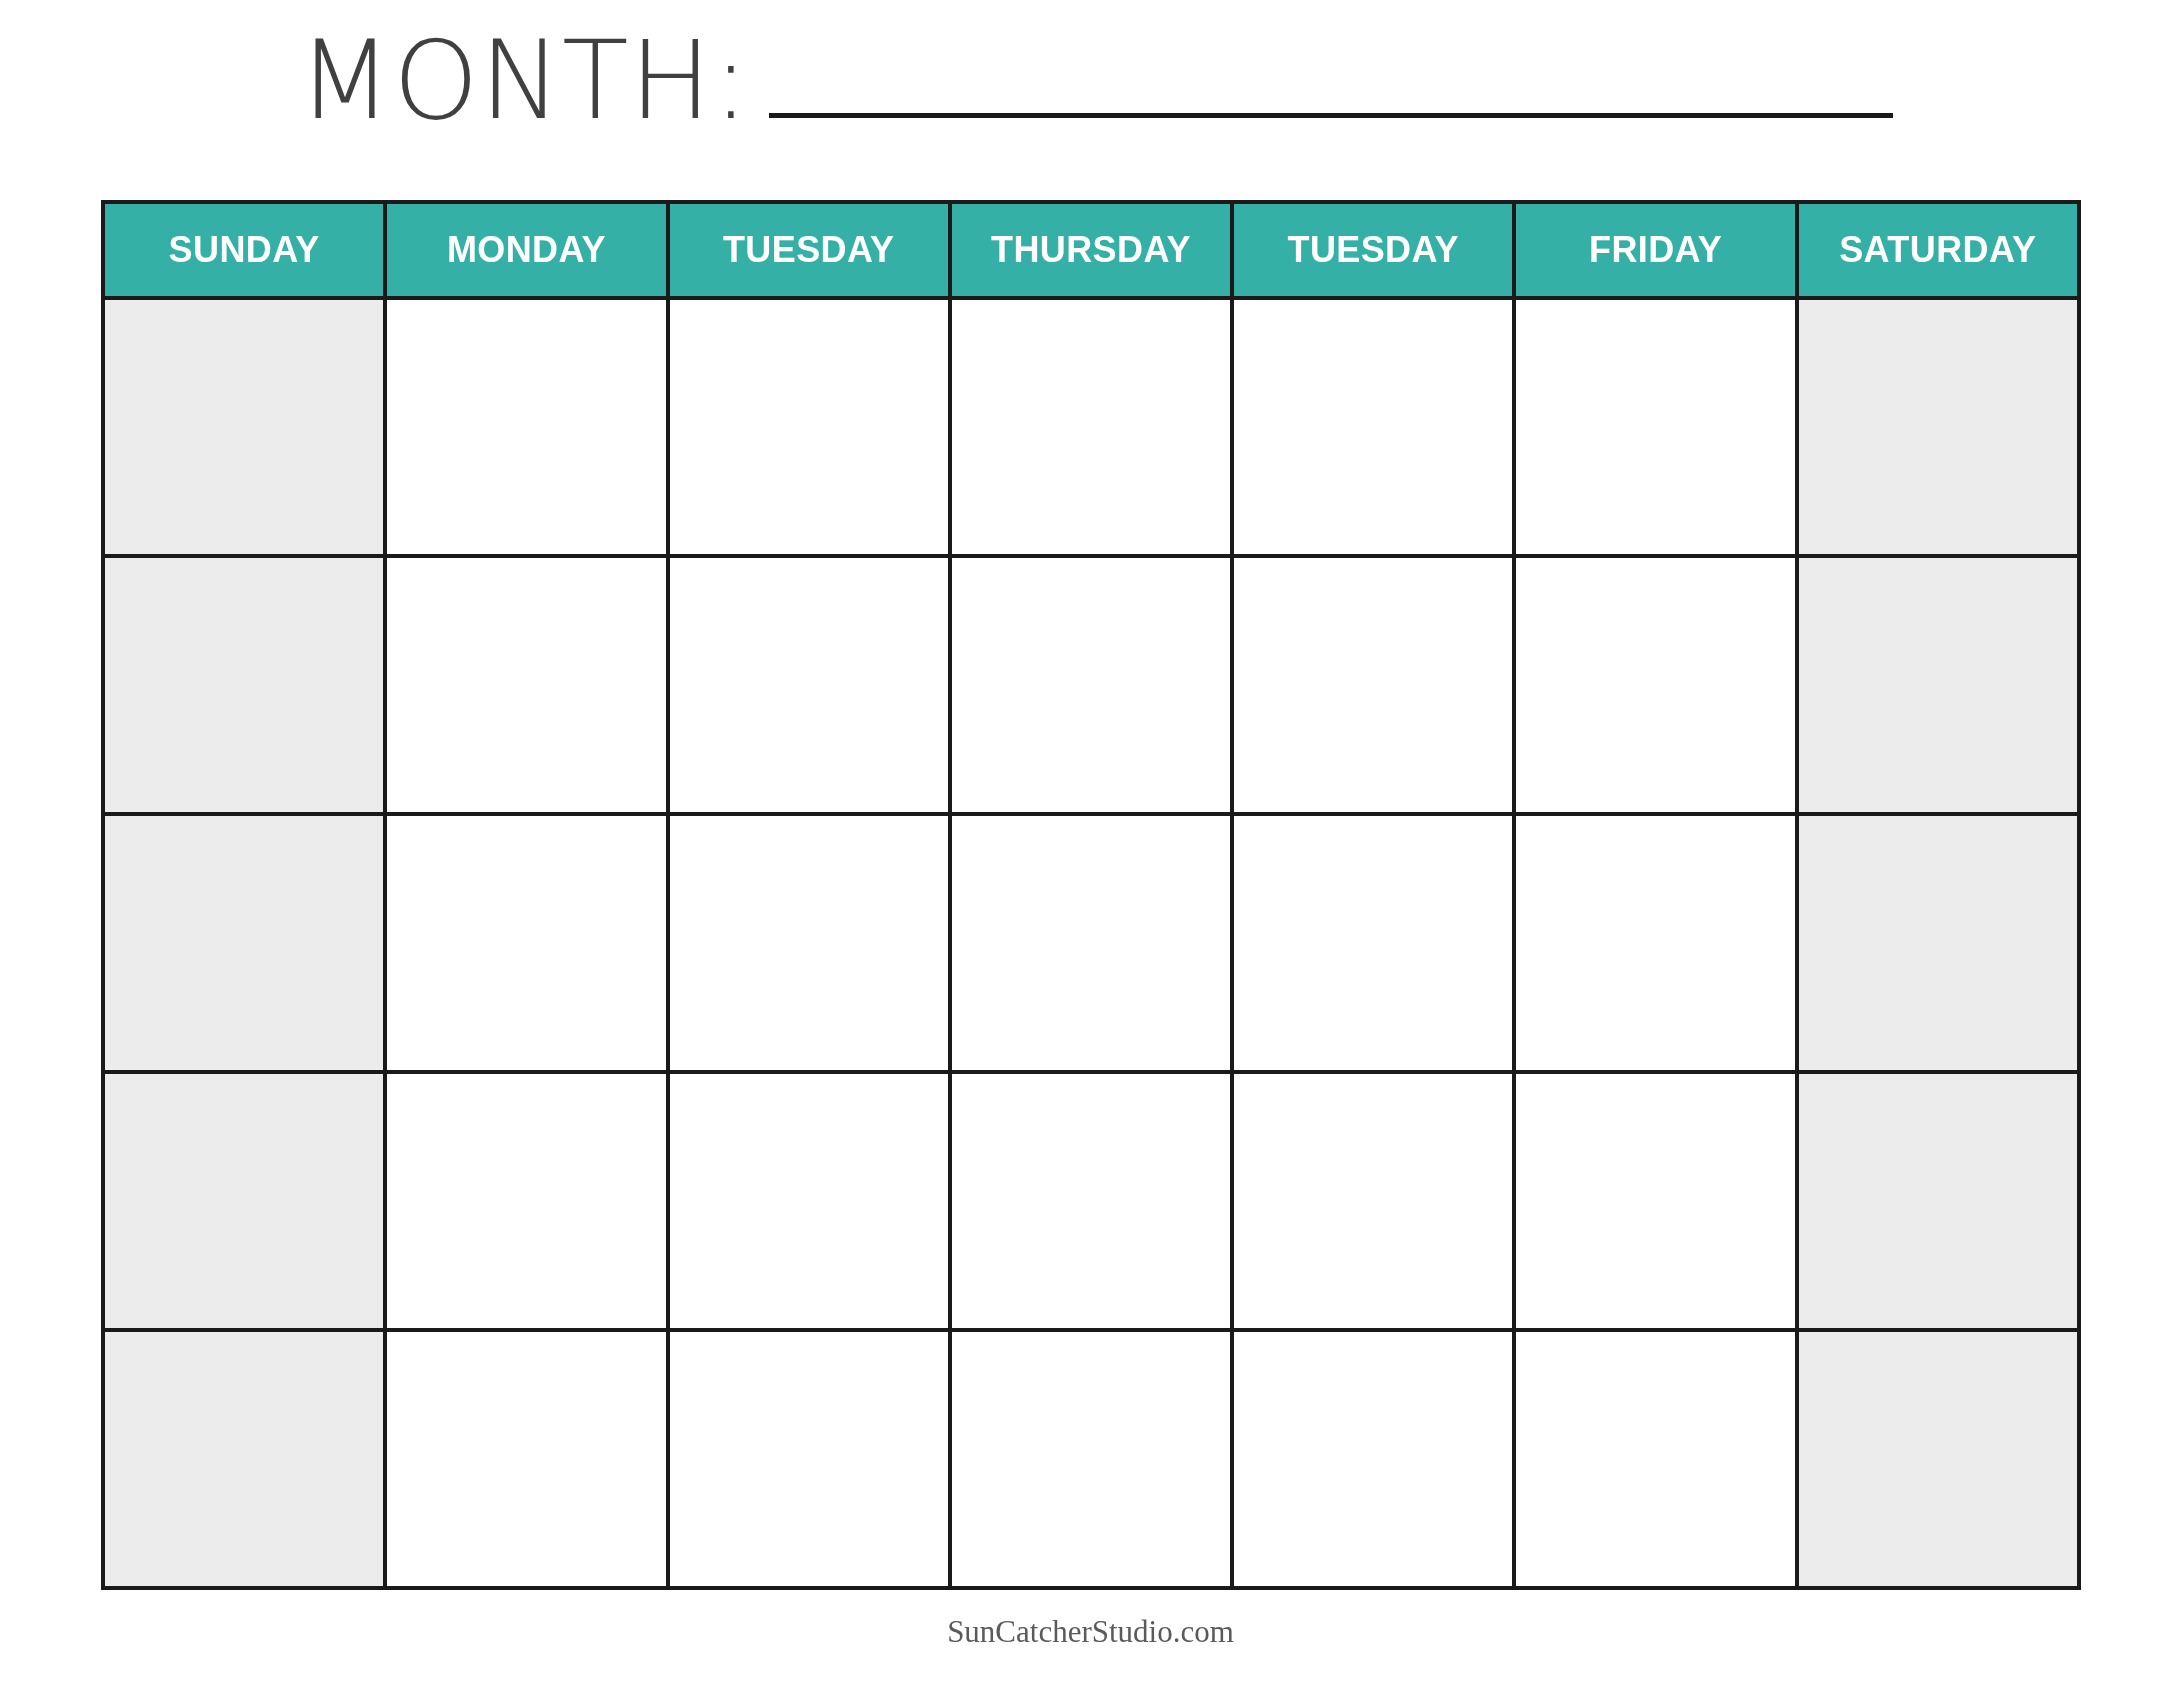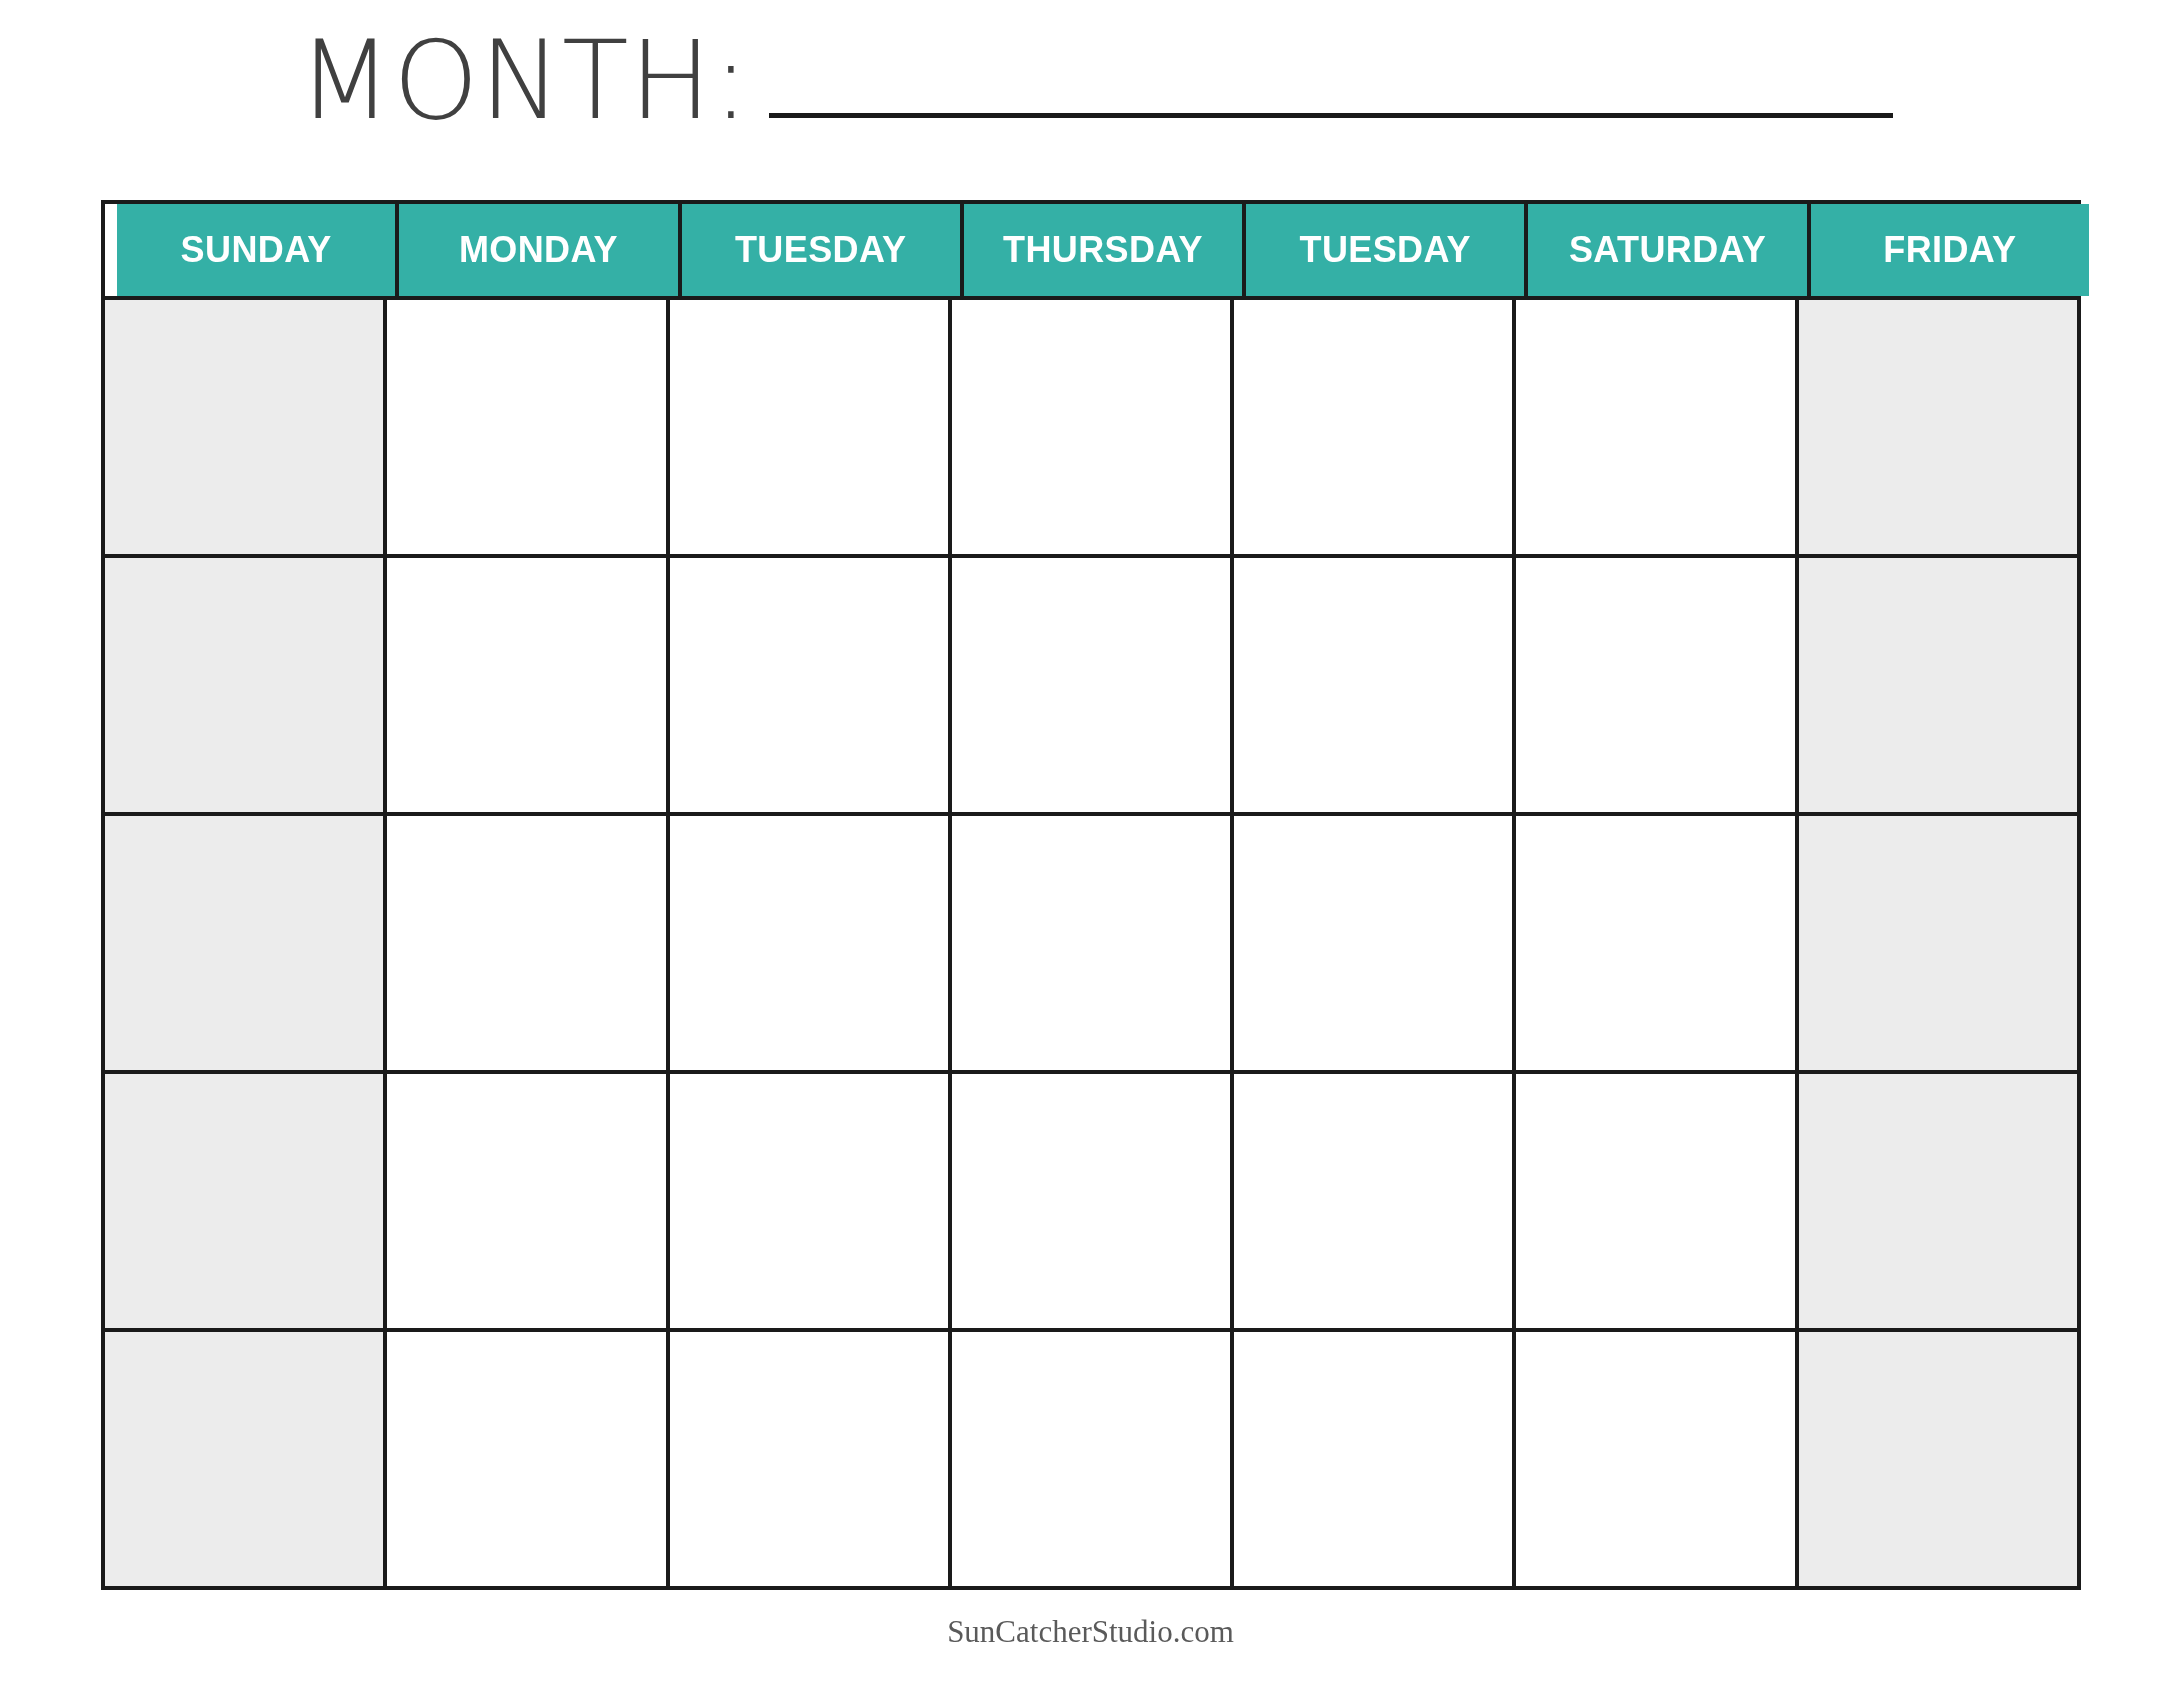--- a/index.html
+++ b/index.html
@@ -49,21 +49,20 @@
     position: absolute;
     left: 101px;
     top: 200px;
     width: 1980px;
     border: 4.3px solid #1a1a1a;
     box-sizing: border-box;
   }
   .head-row {
     display: flex;
     width: 100%;
-    padding-left: 12px;
   }
   .head-cell {
     flex: 1 1 0;
     background: #34b0a6;
     color: #ffffff;
     font-size: 36px;
     font-weight: bold;
     letter-spacing: 0.4px;
     height: 92px;
     line-height: 92px;
@@ -115,22 +114,22 @@
   </div>
 
   <div class="calendar">
 
     <div class="head-row">
       <div class="head-cell">SUNDAY</div>
       <div class="head-cell">MONDAY</div>
       <div class="head-cell">TUESDAY</div>
       <div class="head-cell">THURSDAY</div>
       <div class="head-cell">TUESDAY</div>
+      <div class="head-cell">FRIDAY</div>
       <div class="head-cell">SATURDAY</div>
-      <div class="head-cell">FRIDAY</div>
     </div>
 
     <div class="week-row">
       <div class="day-cell weekend"></div>
       <div class="day-cell"></div>
       <div class="day-cell"></div>
       <div class="day-cell"></div>
       <div class="day-cell"></div>
       <div class="day-cell"></div>
       <div class="day-cell weekend"></div>

